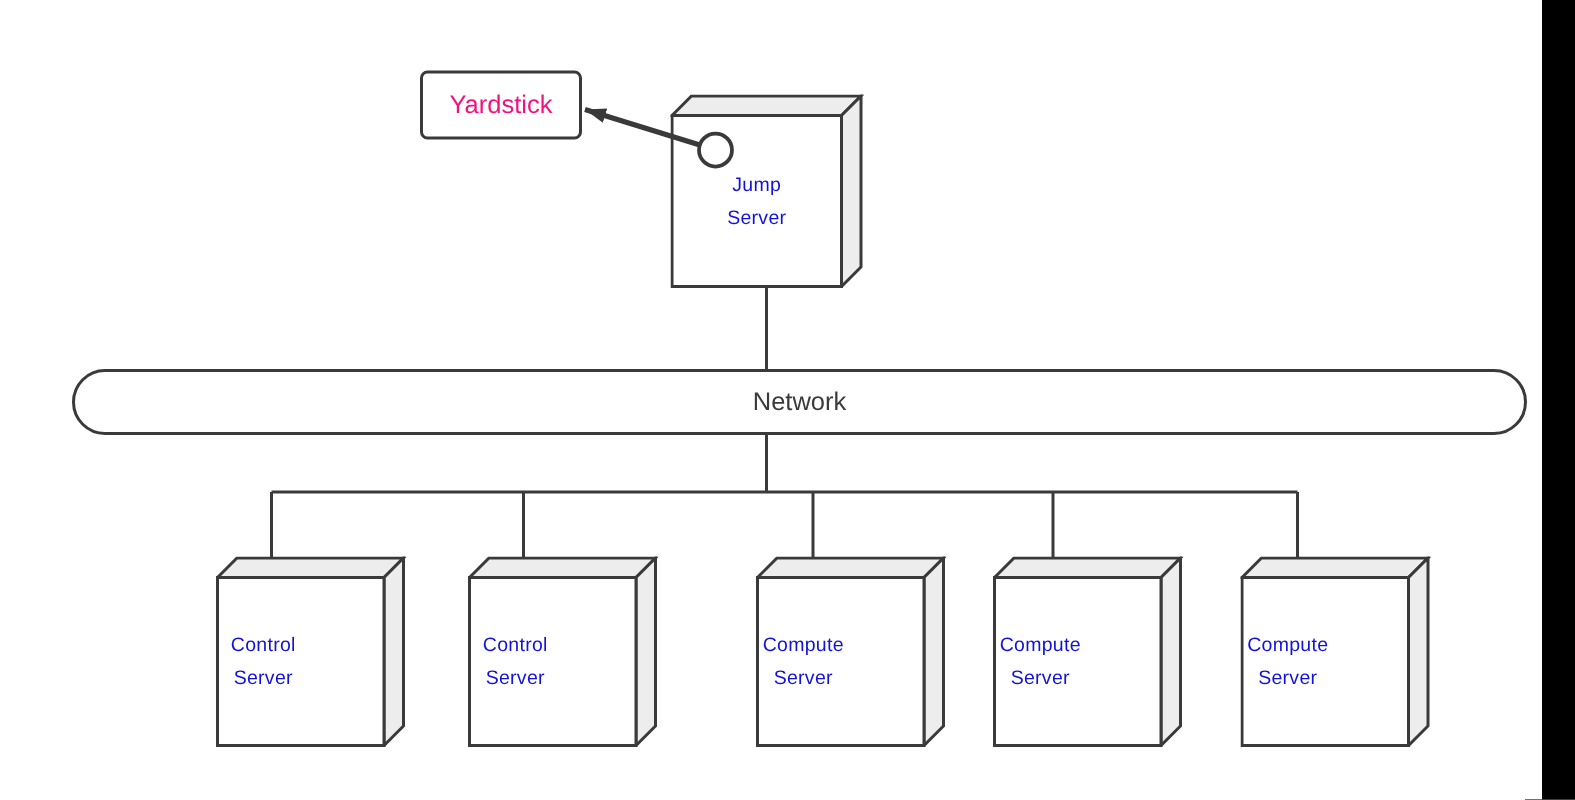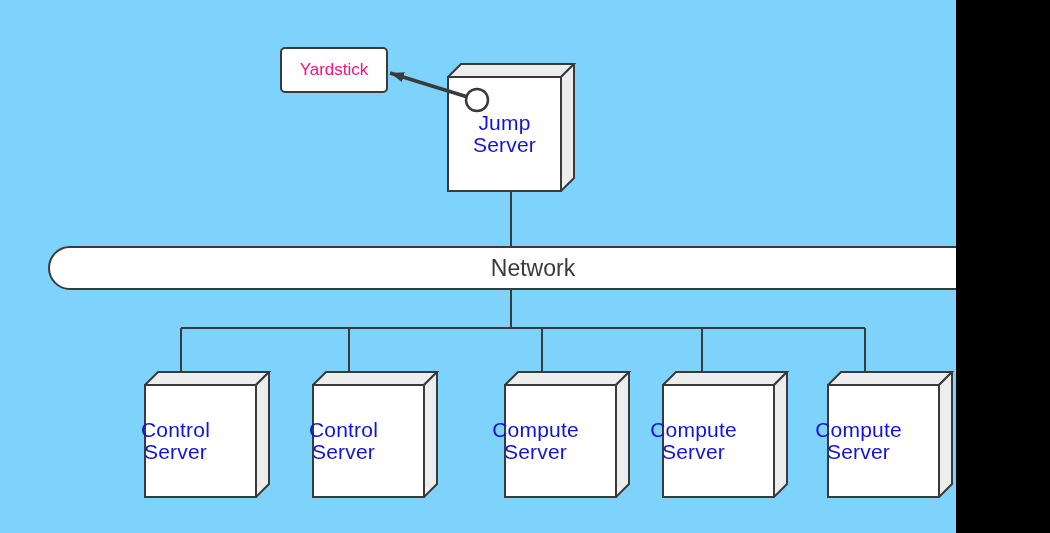--- a/index.html
+++ b/index.html
@@ -1,51 +1,51 @@
 <!DOCTYPE html>
 <html><head>
 <meta charset="utf-8">
 <style>
   html,body{margin:0;padding:0;background:#000;}
   .stage{
     position:relative;
-    width:956px;height:533px;
-    background:#7dd3fc;
+    width:1028px;height:533px;
+    background:#ffffff;
     font-family:"Liberation Sans", sans-serif;
     overflow:hidden;
   }
   svg.layer{position:absolute;left:0;top:0;width:1050px;height:533px;}
   .underlay{z-index:0;}
   .overlay{z-index:3;pointer-events:none;}
   .node{position:absolute;z-index:1;}
   .label{
     position:absolute;
     display:flex;flex-direction:column;justify-content:center;
     text-align:center;
-    font-size:21px;line-height:22px;
+    font-size:13px;line-height:22px;
     letter-spacing:0.2px;
   }
   .label span{display:block;}
   .server-label{color:#1212dd;}
   
   .yardstick{
     left:280px;top:47px;width:104px;height:42px;
     background:#ffffff;border:2px solid #3a3a3a;border-radius:5px;
     display:flex;align-items:center;justify-content:center;
   }
   .yardstick .yardstick-text{
     color:#f2127e;font-size:17px;
   }
   
   .network-bar{
     left:48px;top:246px;width:966px;height:40px;
     background:#ffffff;border:2px solid #3a3a3a;border-radius:22px;
     display:flex;align-items:center;justify-content:center;
   }
-  .network-bar .network-text{color:#3a3a3a;font-size:23px;}
+  .network-bar .network-text{color:#3a3a3a;font-size:17px;}
   
   .box3d svg{display:block;}
   .face-front{fill:#ffffff;stroke:#3a3a3a;stroke-width:2;}
   .face-side{fill:#ededed;stroke:#3a3a3a;stroke-width:2;stroke-linejoin:miter;}
   .jump-node{left:447px;top:63px;width:129px;height:129px;}
   .jump-label{left:1px;top:14px;width:113px;height:114px;}
   .server-node{top:371px;width:127px;height:127px;padding-left:25px;}
   .server-label-box{left:1px;top:14px;width:111px;height:112px;}
   .connector{stroke:#3a3a3a;stroke-width:2;fill:none;}
   .arrow-line{stroke:#3a3a3a;stroke-width:3.5;fill:none;}

